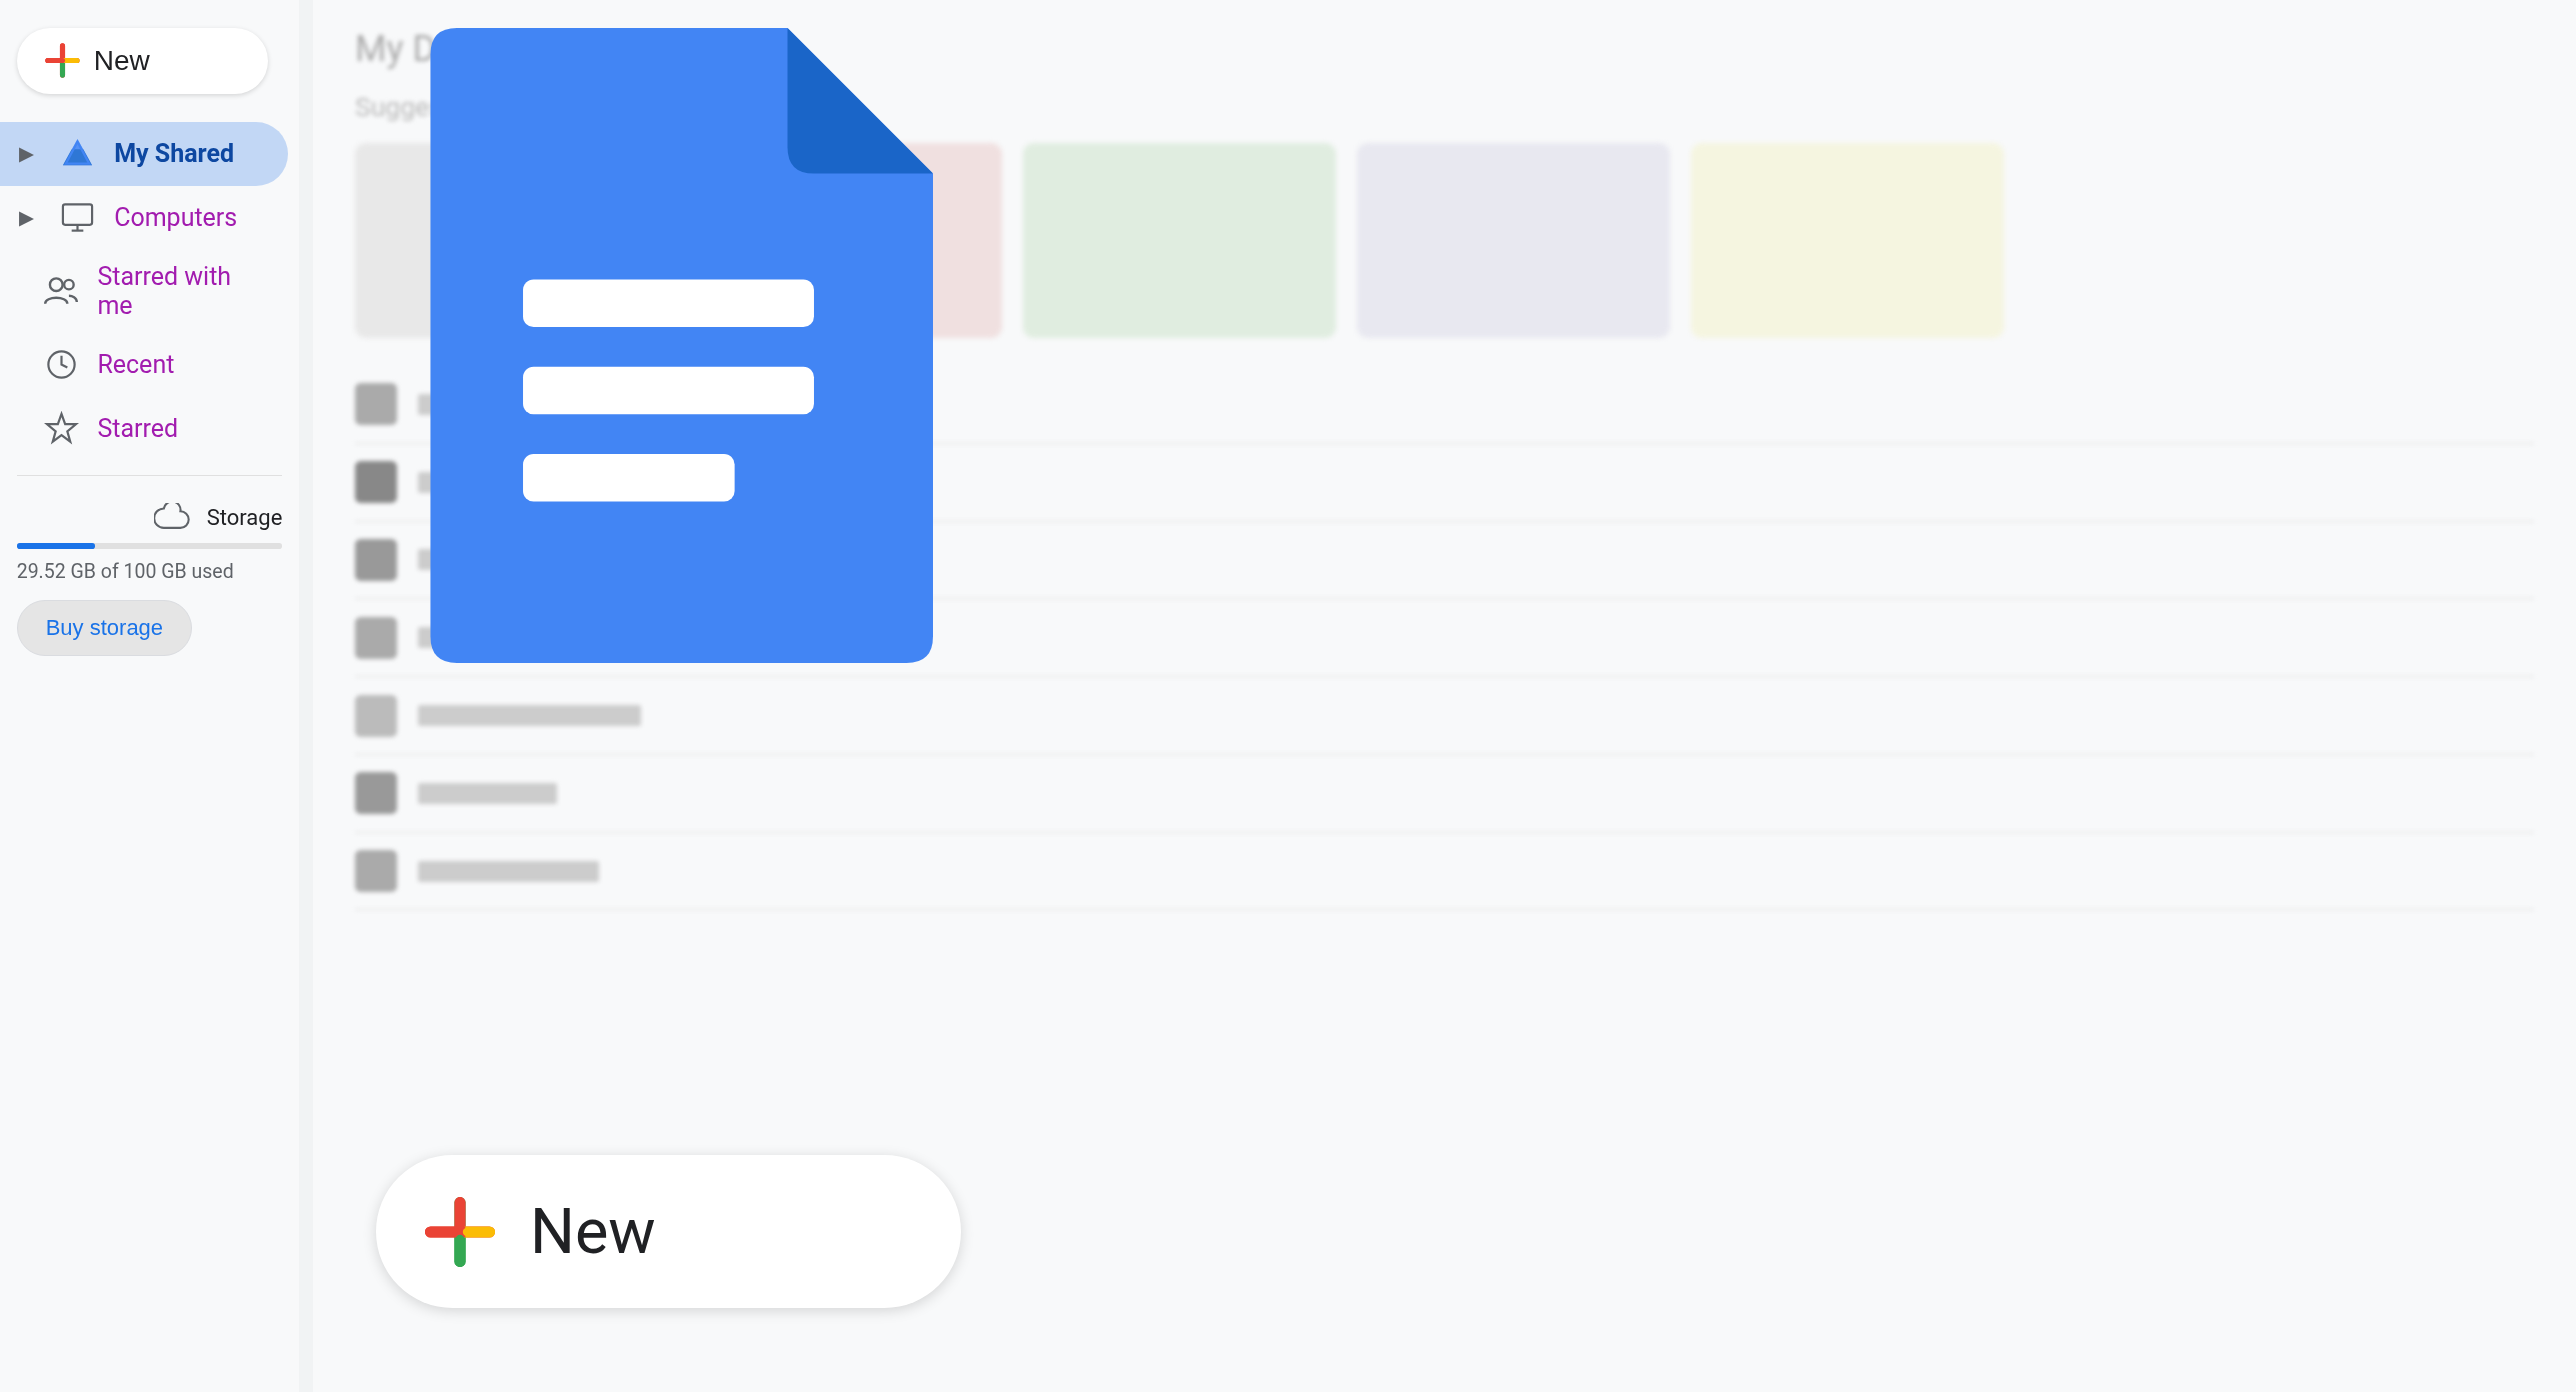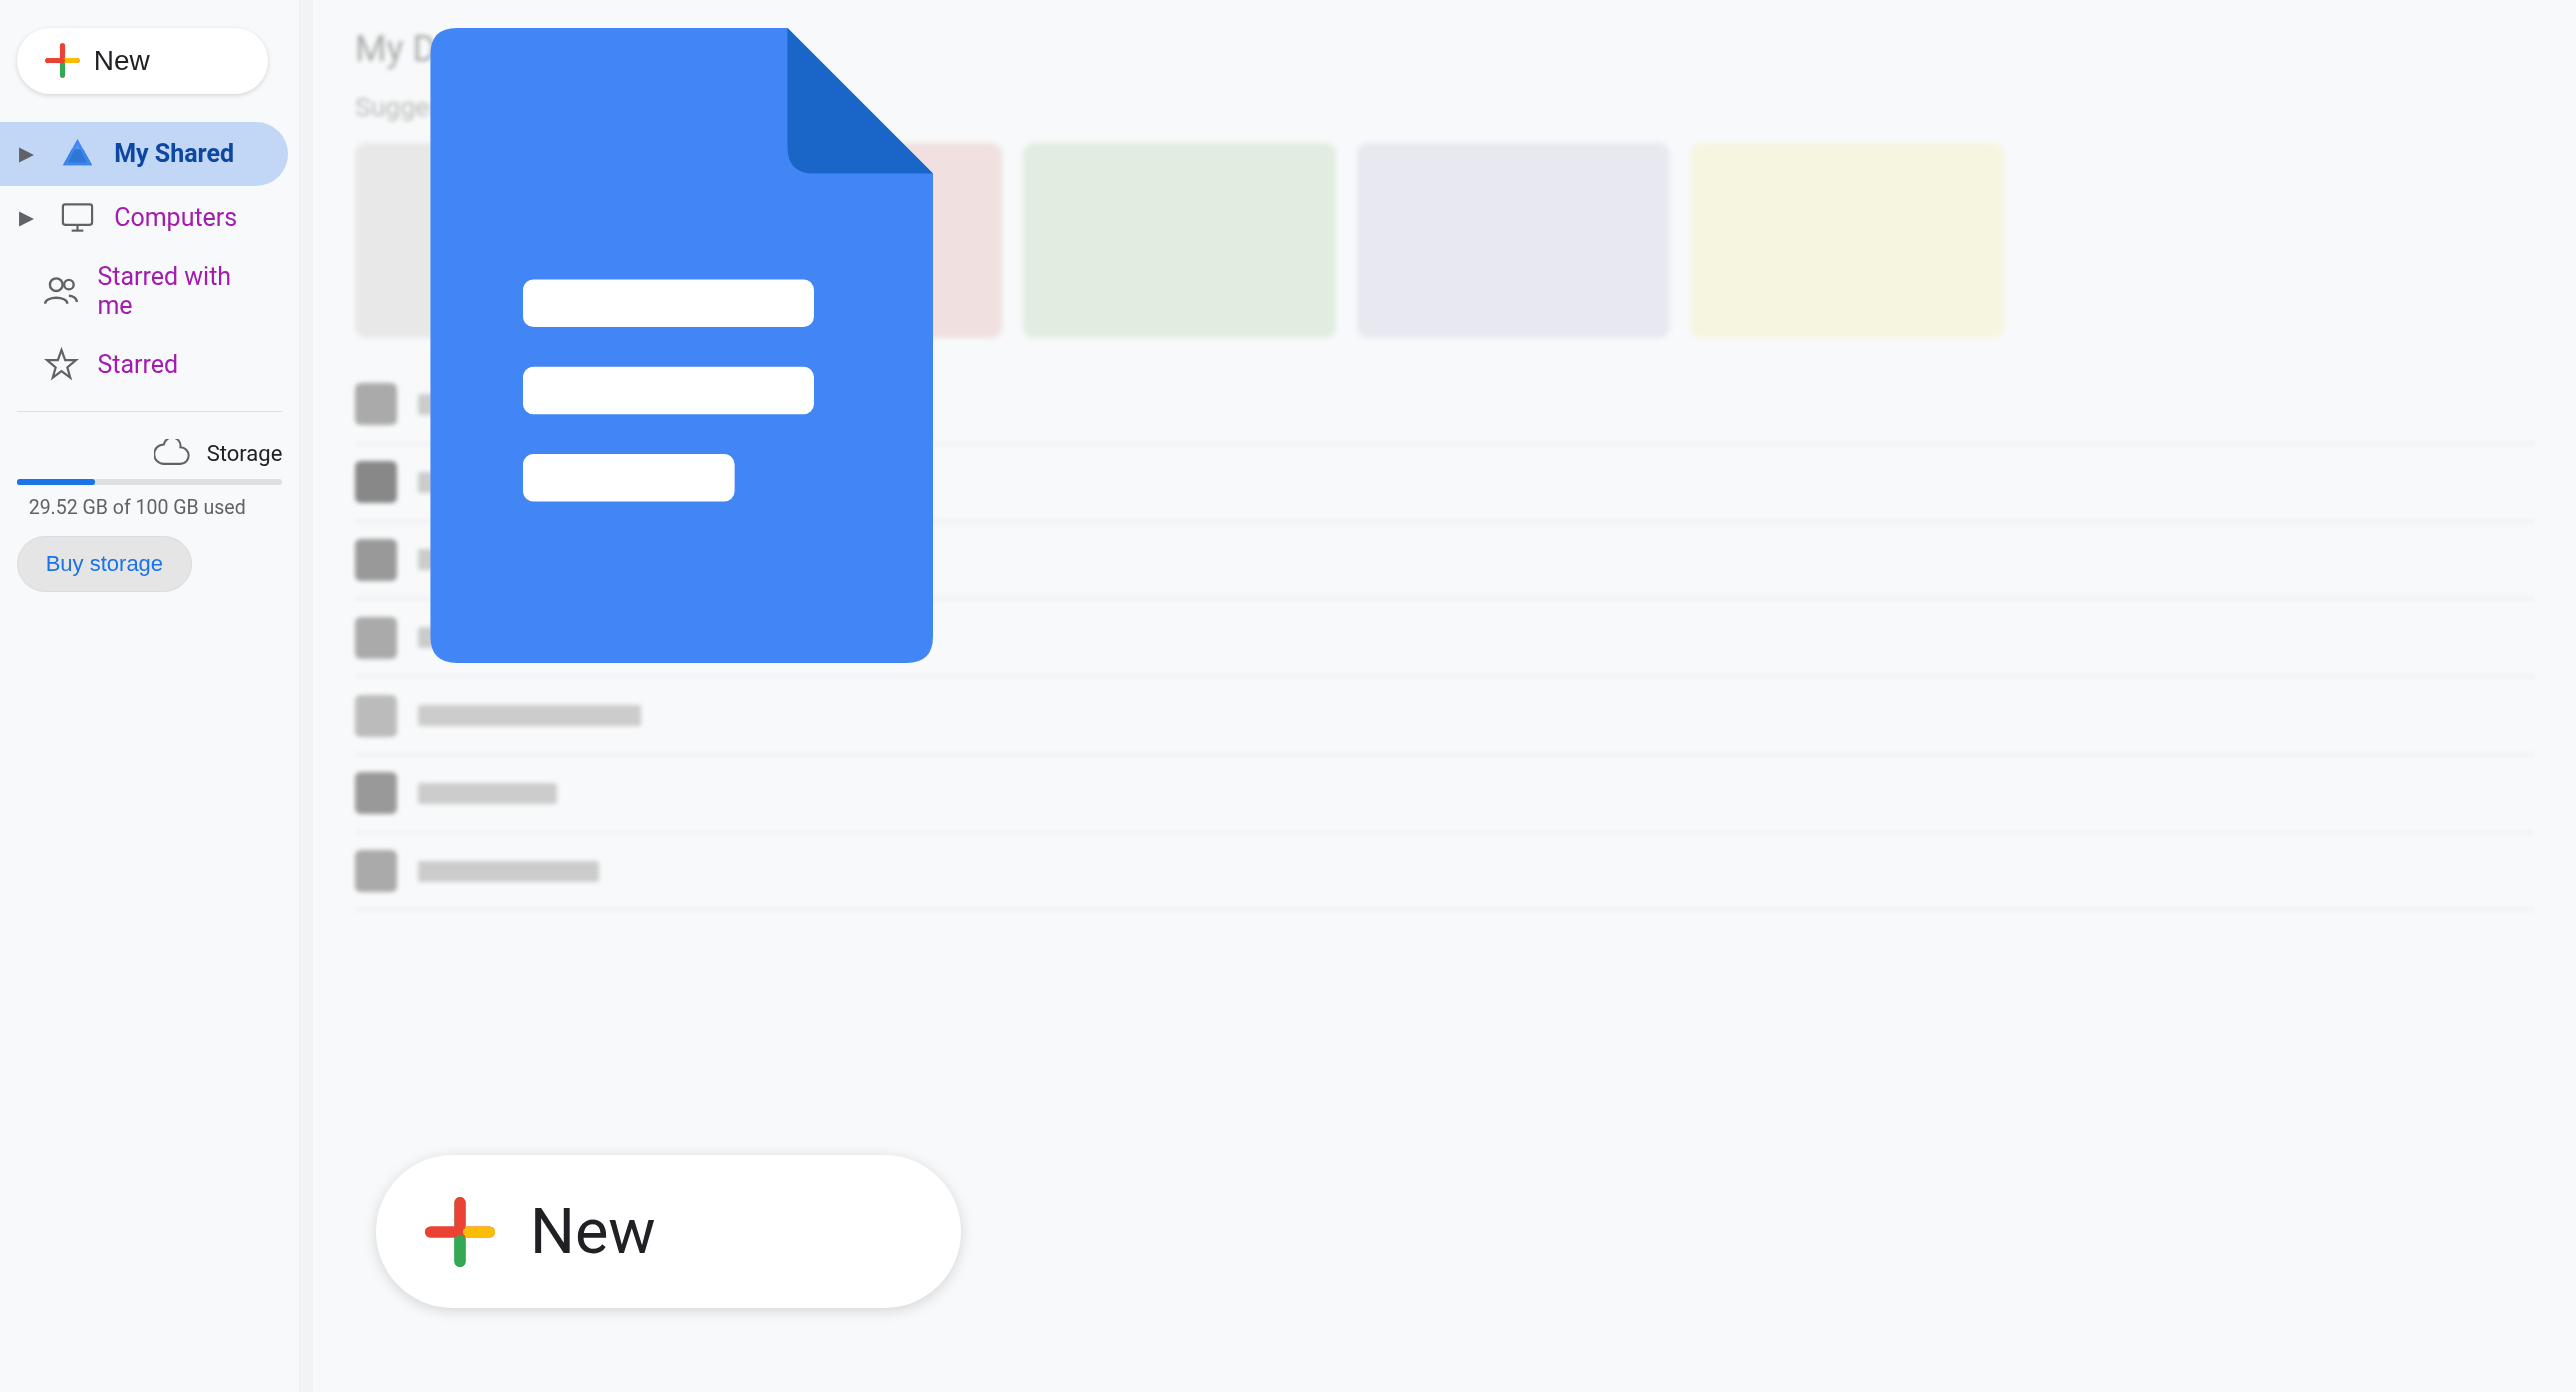--- a/index.html
+++ b/index.html
@@ -193,21 +193,20 @@
       height: 5.6px;
       background: #1a73e8;
       border-radius: 2.8px;
       width: 29.52%;
     }
 
     .storage-text {
       font-size: 19.5px;
       color: #5f6368;
       margin-bottom: 16.7px;
-      margin-left: 12px;
     }
 
     .buy-storage-btn {
       padding: 14px 28px;
       border: 0.7px solid #dadce0;
       border-radius: 42px;
       background: #e5e5e5;
       font-size: 22px;
       font-weight: 500;
       color: #1a73e8;
@@ -347,20 +346,29 @@
       <svg viewBox="0 0 48 48" width="38" height="38" fill="none" stroke="#5f6368" stroke-width="3">
         <circle cx="18" cy="16" r="8"></circle>
         <path d="M4 40 c0-10 28-10 28 0"></path>
         <circle cx="34" cy="16" r="6"></circle>
         <path d="M34 30 c4 0 10 2 10 8"></path>
       </svg>
     </span>
     <span class="sidebar-item-label">Starred with me</span>
   </div>
 
+  <div class="sidebar-item">
+    <span class="sidebar-item-icon" style="margin-left:25px;">
+      <svg viewBox="0 0 48 48" width="35" height="35" fill="none" stroke="#5f6368" stroke-width="3">
+        <circle cx="24" cy="24" r="18"></circle>
+        <polyline points="24,12 24,24 32,28"></polyline>
+      </svg>
+    </span>
+    <span class="sidebar-item-label">Recent</span>
+  </div>
 
   <div class="sidebar-item">
     <span class="sidebar-item-icon" style="margin-left:25px;">
       <svg viewBox="0 0 48 48" width="35" height="35" fill="none" stroke="#5f6368" stroke-width="3">
         <polygon points="24,4 29,18 44,18 32,28 36,42 24,33 12,42 16,28 4,18 19,18"></polygon>
       </svg>
     </span>
     <span class="sidebar-item-label">Starred</span>
   </div>
 

